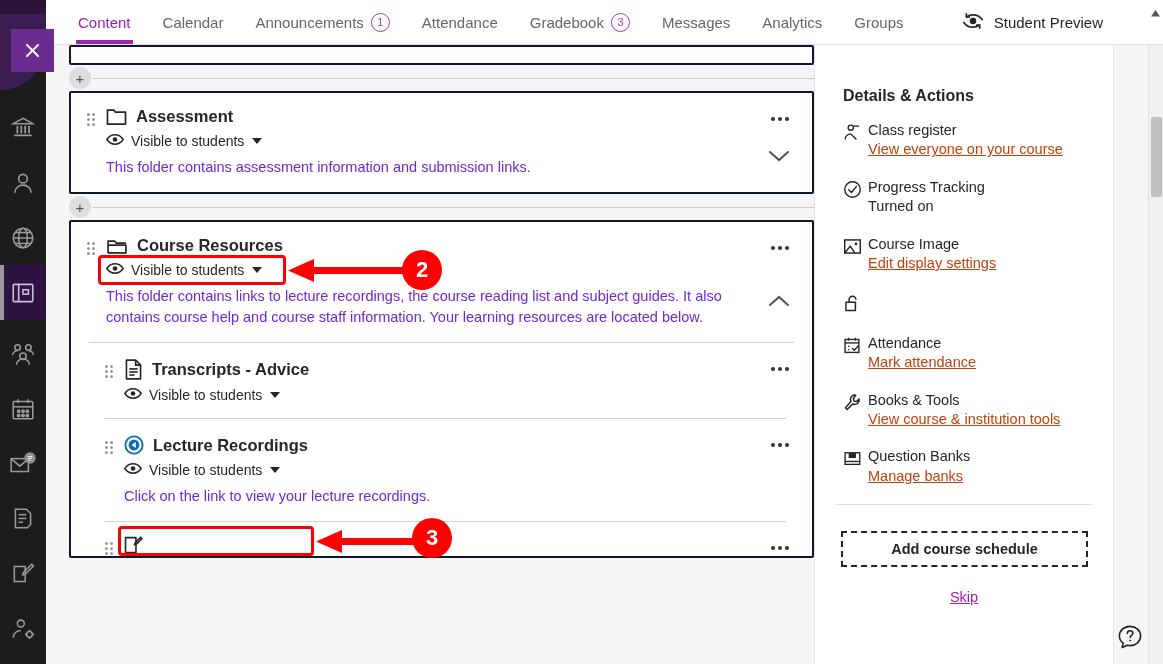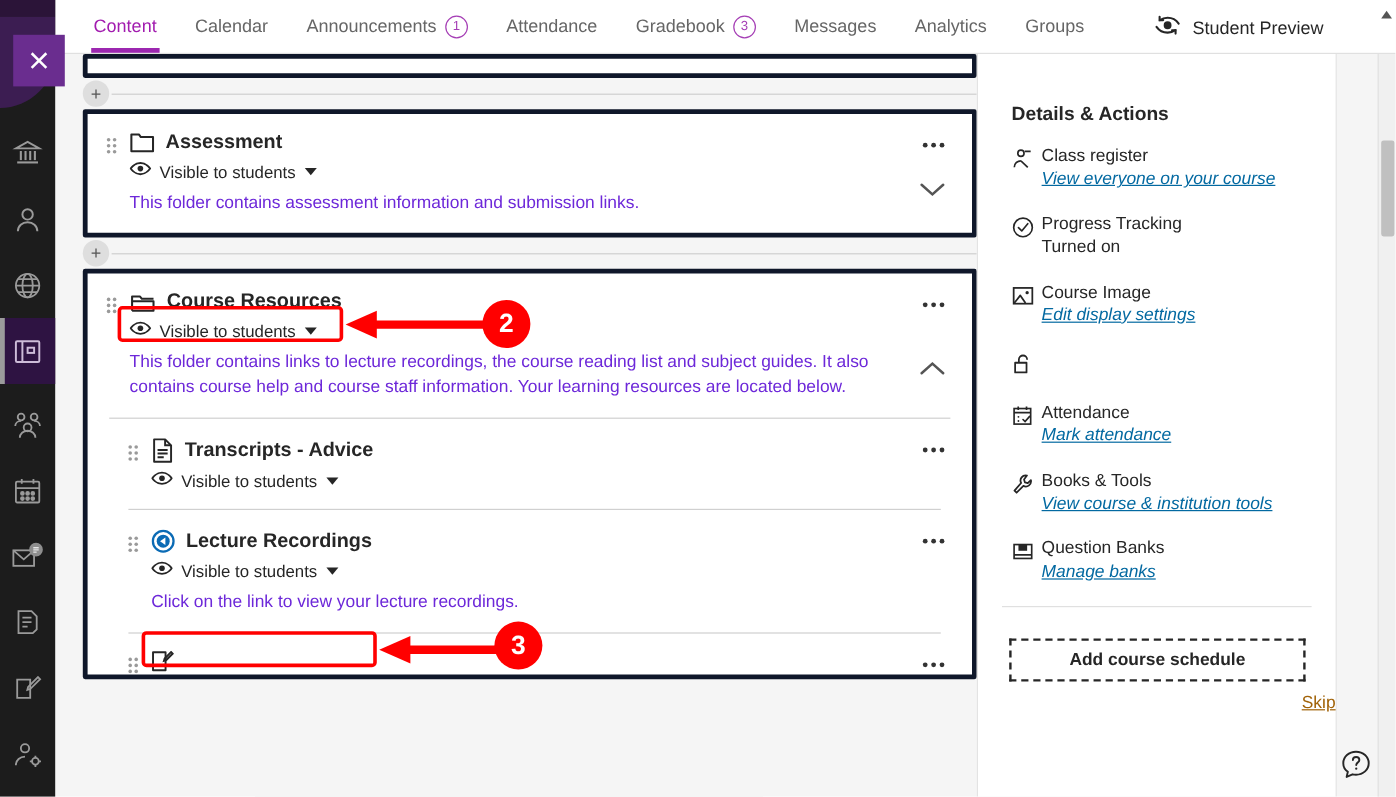--- a/index.html
+++ b/index.html
@@ -93,21 +93,21 @@
     width: 1117px; height: 619px;
     background: #f5f5f5;
     overflow: hidden;
   }
   .content-col {
     position: absolute; left: 23px; top: 0;
     width: 745px;
   }
   .card {
     background: #ffffff;
-    border: 4px solid #0f172a;
+    border: 2px solid #0f172a;
     border-radius: 2px;
   }
   .card-stub { height: 20px; }
 
   
   .add-row {
     position: relative;
     height: 26px;
     display: flex; align-items: center;
   }
@@ -184,35 +184,35 @@
   .side-title {
     font-size: 16px; font-weight: bold; color: #262626;
     padding: 42px 0 0 28px;
   }
   .da-list { padding: 16px 0 0 28px; }
   .da-item { display: flex; gap: 4px; margin-bottom: 17px; }
   .da-ico { width: 21px; flex: 0 0 auto; padding-top: 2px; }
   .da-label { font-size: 14.5px; color: #262626; line-height: 1.25; }
   .da-sub { font-size: 14.5px; color: #262626; line-height: 1.5; }
   .da-link {
-    font-size: 14.5px; color: #0369a1; text-decoration: underline;
-    line-height: 1.5; cursor: pointer; font-style: italic;
+    font-size: 14.5px; color: #c2410c; text-decoration: underline;
+    line-height: 1.5; cursor: pointer;
   }
   .side-sep { height: 1px; background: #e0e0e0; margin: 12px 20px 0 20px; }
   .sched-box {
     margin: 26px 25px 0 26px;
     border: 2px dashed #262626;
     height: 36px;
     display: flex; align-items: center; justify-content: center;
     font-size: 14.5px; font-weight: bold; color: #262626;
     cursor: pointer;
   }
   .skip {
-    text-align: right; margin-top: 10px;
-    font-size: 14.5px; color: #a16207;
+    text-align: center; margin-top: 22px;
+    font-size: 14.5px; color: #a21caf;
     text-decoration: underline; cursor: pointer;
   }
 
   
   .help-btn {
     position: absolute; right: 20px; bottom: 14px;
     width: 26px; height: 26px; cursor: pointer; z-index: 25;
   }
 
   

